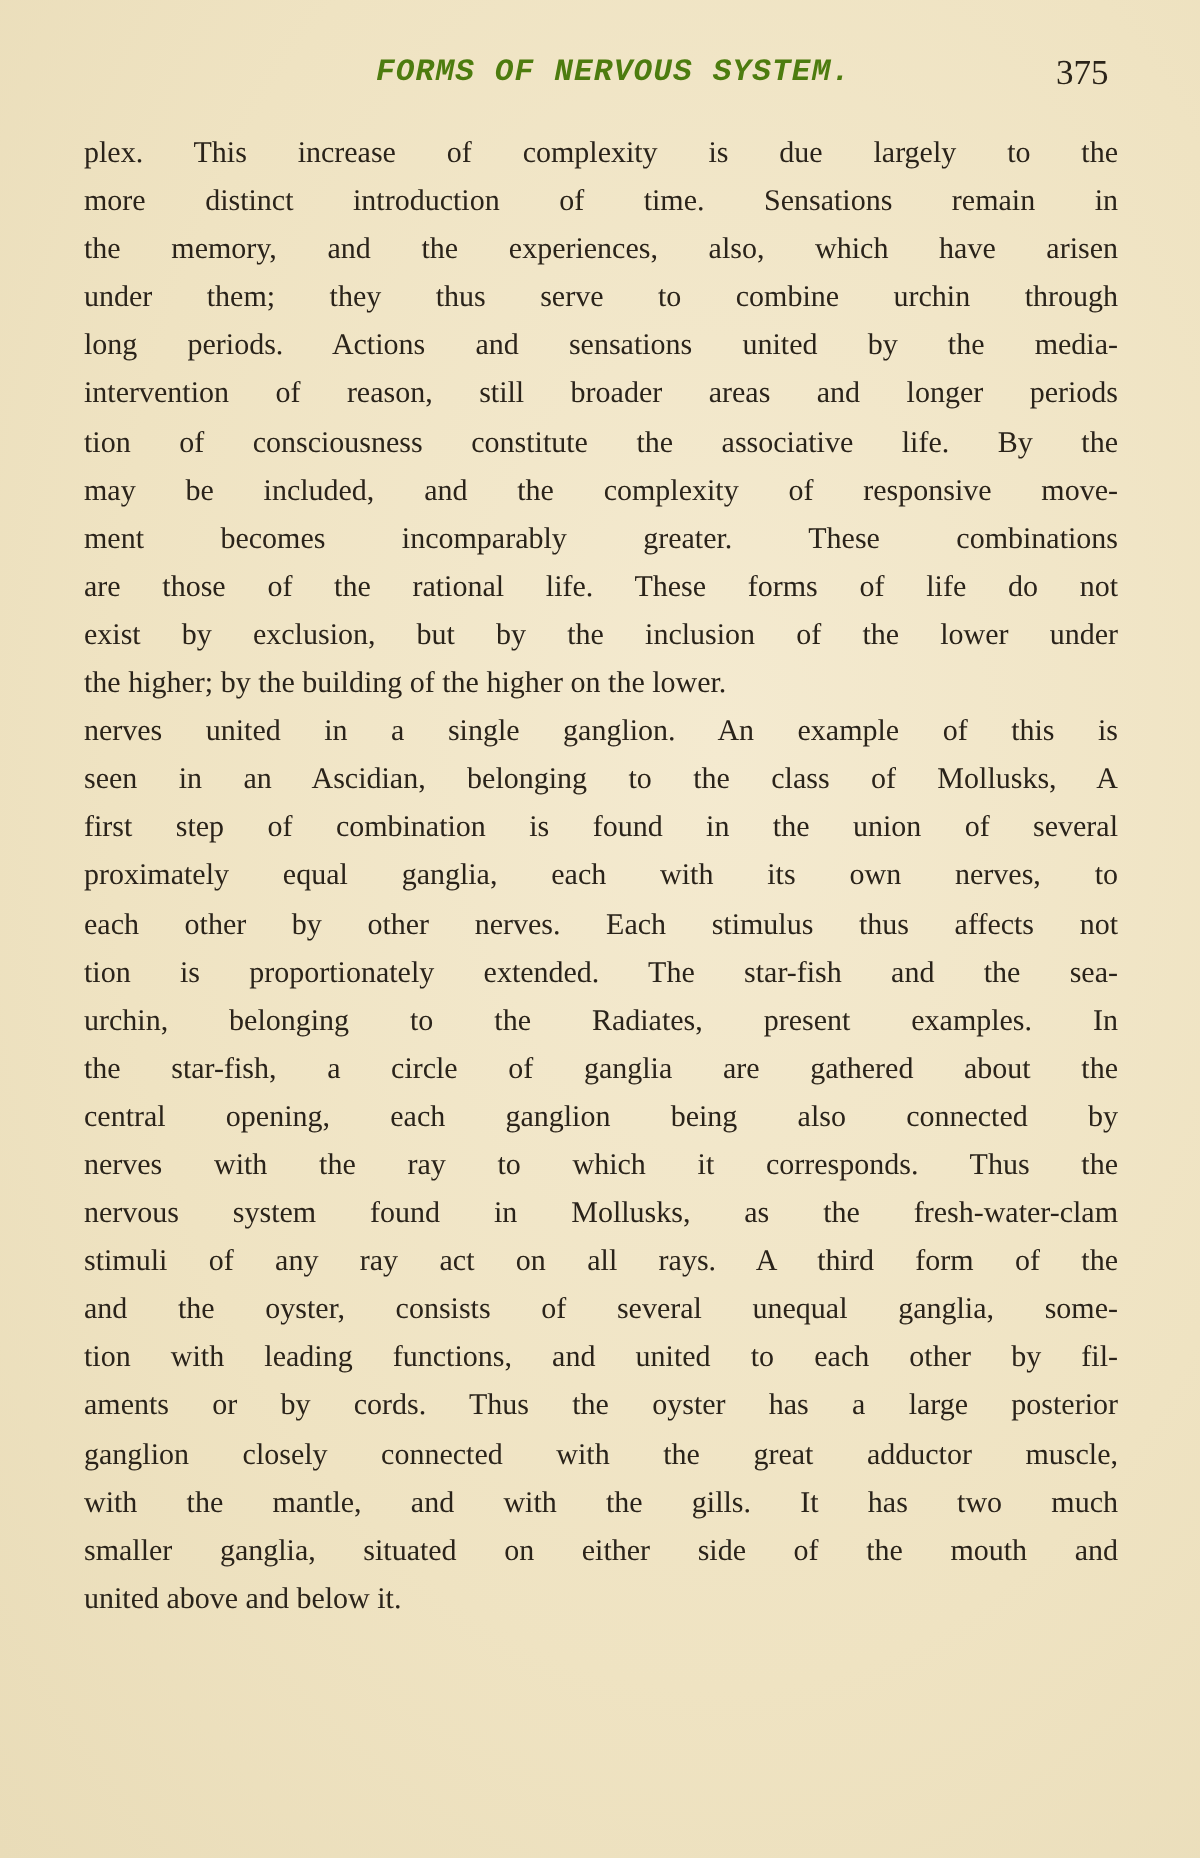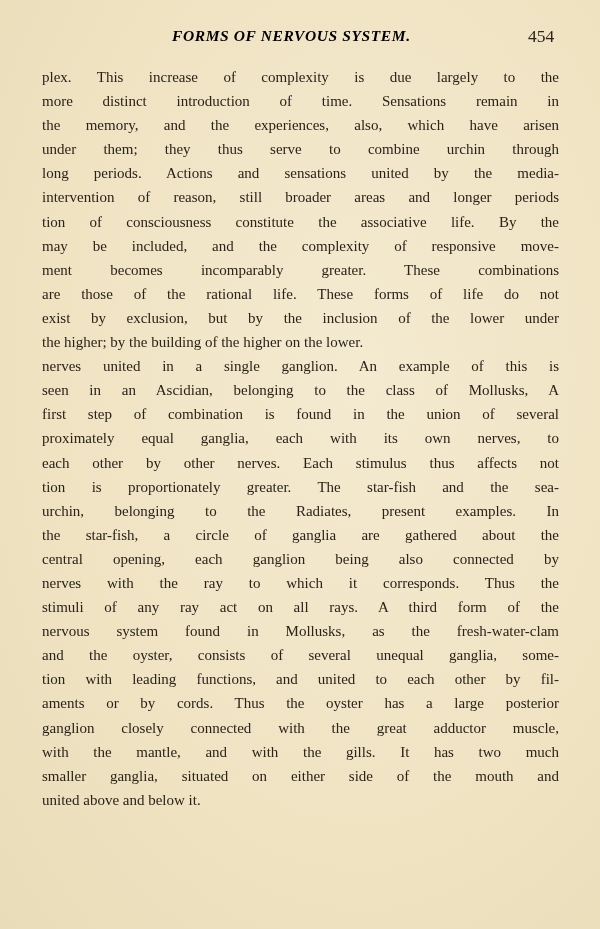--- a/index.html
+++ b/index.html
@@ -25,28 +25,28 @@
     }
     .running-head {
       position: absolute;
       top: 27px;
       left: 0;
       width: 600px;
       height: 24px;
     }
     .running-title {
       position: absolute;
-      left: 172px;
+      left: 188px;
       top: 0;
-      font-family: Liberation Serif, serif;
+      font-family: Liberation Mono, monospace;
       font-style: italic;
       font-weight: bold;
       font-size: 15.5px;
       letter-spacing: 0.6px;
-      color: #000000;
+      color: #4d7c0f;
     }
     .page-number {
       position: absolute;
       left: 528px;
       top: -1px;
       font-family: "Liberation Serif", serif;
       font-size: 17.5px;
       color: #2b2419;
     }
     .body-text {
@@ -72,48 +72,48 @@
     .line.indent {
       padding-left: 20px;
     }
   </style>
 </head>
 <body>
 
 <div class="page">
   <div class="running-head">
     <span class="running-title">FORMS OF NERVOUS SYSTEM.</span>
-    <span class="page-number">454</span>
+    <span class="page-number">375</span>
   </div>
 
   <div class="body-text">
     <span class="line">plex.  This increase of complexity is due largely to the</span>
     <span class="line">more distinct introduction of time.  Sensations remain in</span>
     <span class="line">the memory, and the experiences, also, which have arisen</span>
     <span class="line">under them; they thus serve to combine urchin through</span>
     <span class="line">long periods.  Actions and sensations united by the media-</span>
     <span class="line">intervention of reason, still broader areas and longer periods</span>
     <span class="line">tion of consciousness constitute the associative life.  By the</span>
     <span class="line">may be included, and the complexity of responsive move-</span>
     <span class="line">ment becomes incomparably greater.  These combinations</span>
     <span class="line">are those of the rational life.  These forms of life do not</span>
     <span class="line">exist by exclusion, but by the inclusion of the lower under</span>
     <span class="line last">the higher; by the building of the higher on the lower.</span>
     <span class="line">nerves united in a single ganglion.  An example of this is</span>
     <span class="line">seen in an Ascidian, belonging to the class of Mollusks,  A</span>
     <span class="line">first step of combination is found in the union of several</span>
     <span class="line">proximately equal ganglia, each with its own nerves, to</span>
     <span class="line">each other by other nerves.  Each stimulus thus affects not</span>
-    <span class="line">tion is proportionately greater.  The star-fish and the sea-</span>
+    <span class="line">tion is proportionately extended.  The star-fish and the sea-</span>
     <span class="line">urchin, belonging to the Radiates, present examples.  In</span>
     <span class="line">the star-fish, a circle of ganglia are gathered about the</span>
     <span class="line">central opening, each ganglion being also connected by</span>
     <span class="line">nerves with the ray to which it corresponds.  Thus the</span>
+    <span class="line">nervous system found in Mollusks, as the fresh-water-clam</span>
     <span class="line">stimuli of any ray act on all rays.  A third form of the</span>
-    <span class="line">nervous system found in Mollusks, as the fresh-water-clam</span>
     <span class="line">and the oyster, consists of several unequal ganglia, some-</span>
     <span class="line">tion with leading functions, and united to each other by fil-</span>
     <span class="line">aments or by cords.  Thus the oyster has a large posterior</span>
     <span class="line">ganglion closely connected with the great adductor muscle,</span>
     <span class="line">with the mantle, and with the gills.  It has two much</span>
     <span class="line">smaller ganglia, situated on either side of the mouth and</span>
     <span class="line last">united above and below it.</span>
   </div>
 </div>
 

